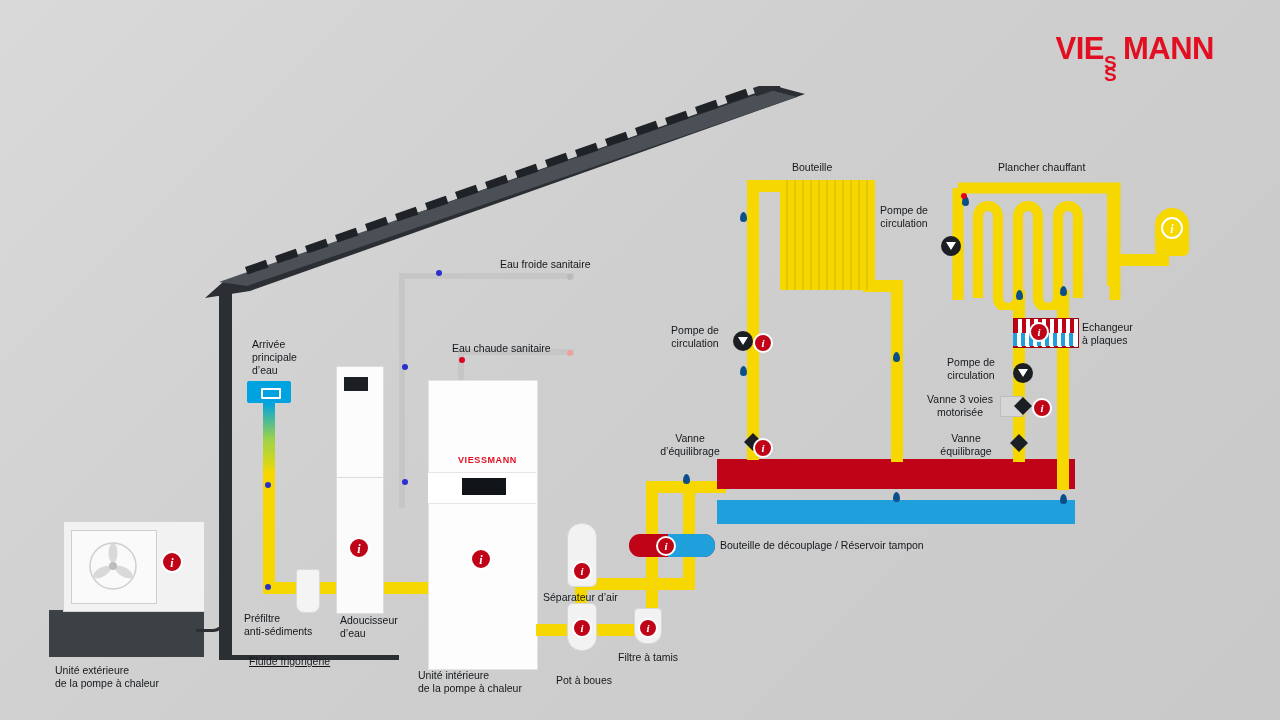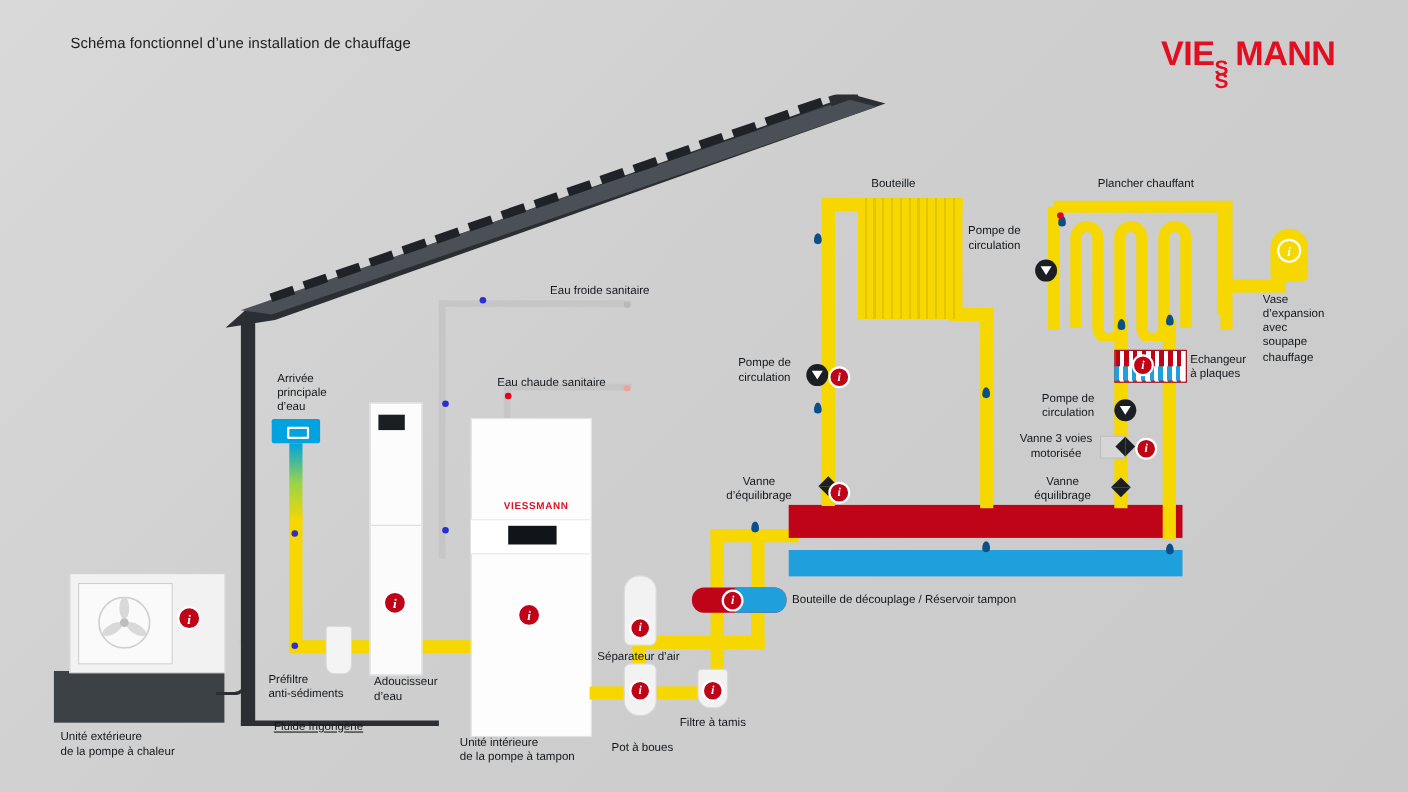--- a/index.html
+++ b/index.html
@@ -385,21 +385,20 @@
     left: 780px; top: 180px;
     width: 90px; height: 110px;
     background: repeating-linear-gradient(90deg,#f6d800 0 6px,#e2c700 6px 8px);
   }
 </style>
 </head>
 <body>
 
 <div id="stage">
 
-  <div class="hdr-sub">Schéma fonctionnel d’une installation de chauffage</div>
   <div class="logo">
     <span>VIE</span><span class="s-stack"><i class="a">S</i><i class="b">S</i></span><span>MANN</span>
   </div>
 
   <svg class="roof-outer" viewBox="0 0 600 215">
     <polygon points="570,0 600,8 45,205 0,212 18,196" fill="#2b2f33"></polygon>
     <polygon points="565,4 592,11 42,200 14,196" fill="#4a5055"></polygon>
     <g fill="#2b2f33">
       <rect x="548" y="2" width="26" height="9" transform="rotate(-19 548 2)"></rect>
     </g>
@@ -479,21 +478,21 @@
   <div class="dot" style="left:402px; top:479px;"></div>
   <div class="dot" style="left:265px; top:482px;"></div>
   <div class="dot" style="left:265px; top:584px;"></div>
 
   <div class="iu-body"></div>
   <div class="iu-band"></div>
   <div class="iu-display"></div>
   <div class="iu-logo">VIESSMANN</div>
   <div class="info" style="left:470px; top:548px;">i</div>
   <div class="lbl" style="left:418px; top:669px; width:140px;">Unité intérieure
-de la pompe à tampon</div>
+de la pompe à chaleur</div>
 
   <div class="pipe y" style="left:536px; top:624px; width:110px; height:12px;"></div>
   <div class="pipe y" style="left:575px; top:578px; width:12px; height:50px;"></div>
   <div class="pipe y" style="left:575px; top:578px; width:120px; height:12px;"></div>
   <div class="pipe y" style="left:683px; top:481px; width:12px; height:108px;"></div>
   <div class="pipe y" style="left:646px; top:481px; width:80px; height:12px;"></div>
   <div class="pipe y" style="left:646px; top:481px; width:12px; height:148px;"></div>
 
   <div class="sep-air"></div>
   <div class="info sm" style="left:572px; top:561px;">i</div>
@@ -577,25 +576,20 @@
 
   <div class="bowtie" style="left:1010px; top:434px;">
       <i class="up"></i>
       <i class="dn"></i>
     </div>
   <div class="lbl r" style="left:930px; top:432px; width:72px;">Vanne
 équilibrage</div>
 
   <div class="vase"></div>
   <div class="info yellow" style="left:1161px; top:217px;">i</div>
-  <div class="lbl" style="left:1148px; top:266px; width:74px;">Vase
-d’expansion
-avec
-soupape
-chauffage</div>
 
   <div class="drop" style="left:962px; top:196px;"></div>
   <div class="drop" style="left:1016px; top:290px;"></div>
   <div class="drop" style="left:1060px; top:286px;"></div>
   <div class="drop" style="left:1060px; top:494px;"></div>
   <div class="dot red" style="left:961px; top:193px;"></div>
 
   <div class="drop" style="left:683px; top:474px;"></div>
 </div>
 

